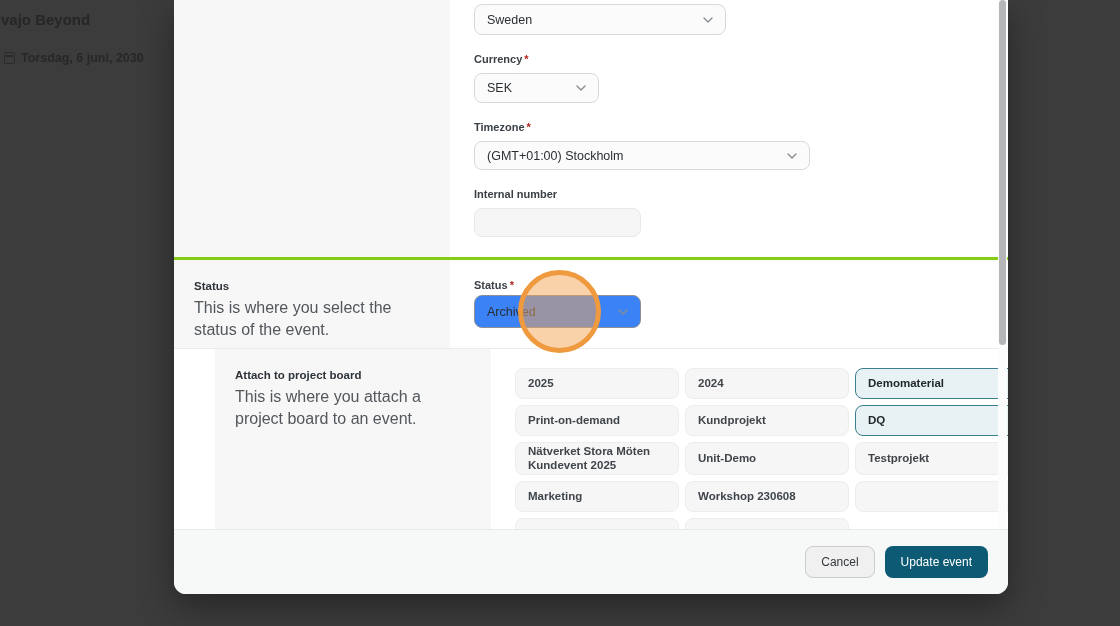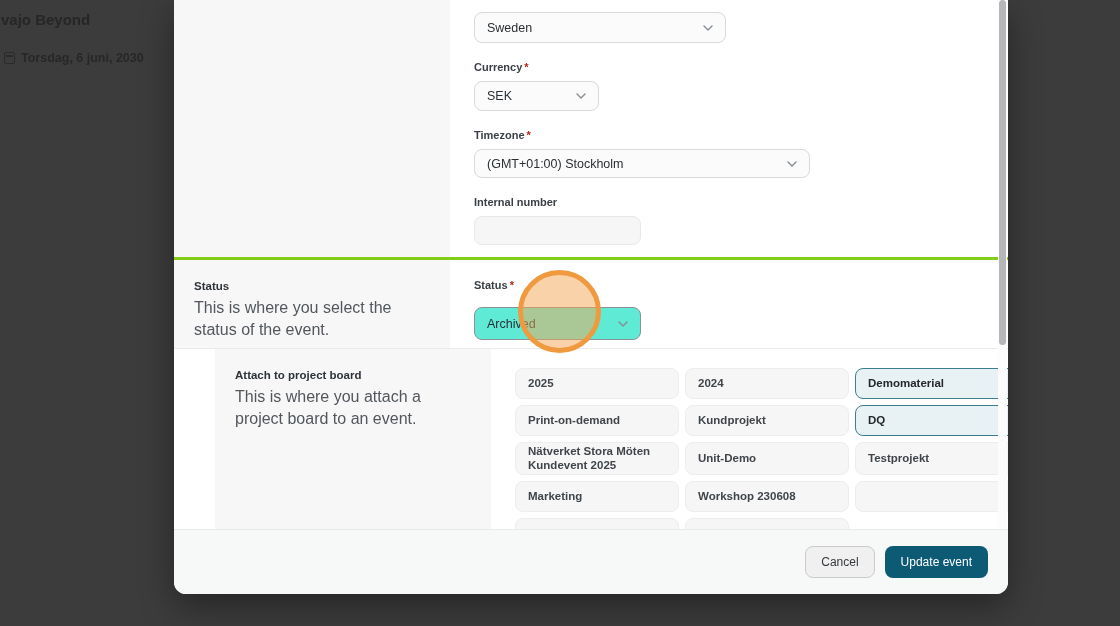--- a/index.html
+++ b/index.html
@@ -52,31 +52,31 @@
     padding:0 12px;box-sizing:border-box;font-size:12.5px;color:#2a2f34;cursor:pointer;
   }
   .select .chev{flex:0 0 auto;margin-left:10px;}
   .text-input{
     background:#f6f6f6;border:1px solid #e9e9e9;border-radius:8px;
     height:29px;width:167px;box-sizing:border-box;padding:0 12px;
     font-size:12.5px;color:#2a2f34;outline:none;font-family:inherit;
   }
 
   
-  .sec1 .sec-right{padding-top:4px;margin-top:8px;}
+  .sec1 .sec-right{padding-top:4px;}
   .sel-country{width:252px;height:31px;}
   .lbl-gap{margin-top:19px;}
   .ctl-gap{margin-top:8px;}
   .sel-currency{width:125px;}
   .sel-timezone{width:336px;height:29px;}
   .inp-internal{margin-top:8px;}
 
   
   .sec2 .sec-right{padding-top:20px;}
-  .sel-status{width:167px;height:33px;margin-top:16px;border-color:#8b9196;background:#5eead4;}
+  .sel-status{width:167px;height:33px;margin-top:4px;border-color:#8b9196;background:#3b82f6;}
 
   
   .proj-grid{
     margin-top:19px;display:grid;grid-template-columns:repeat(3,164px);
     column-gap:6px;row-gap:6px;
   }
   .pill{
     min-height:31px;border-radius:8px;background:#f6f6f7;border:1px solid #ededee;
     display:flex;align-items:center;padding:2px 12px;box-sizing:border-box;
     font-size:11.5px;font-weight:bold;color:#40454a;line-height:1.18;cursor:pointer;

